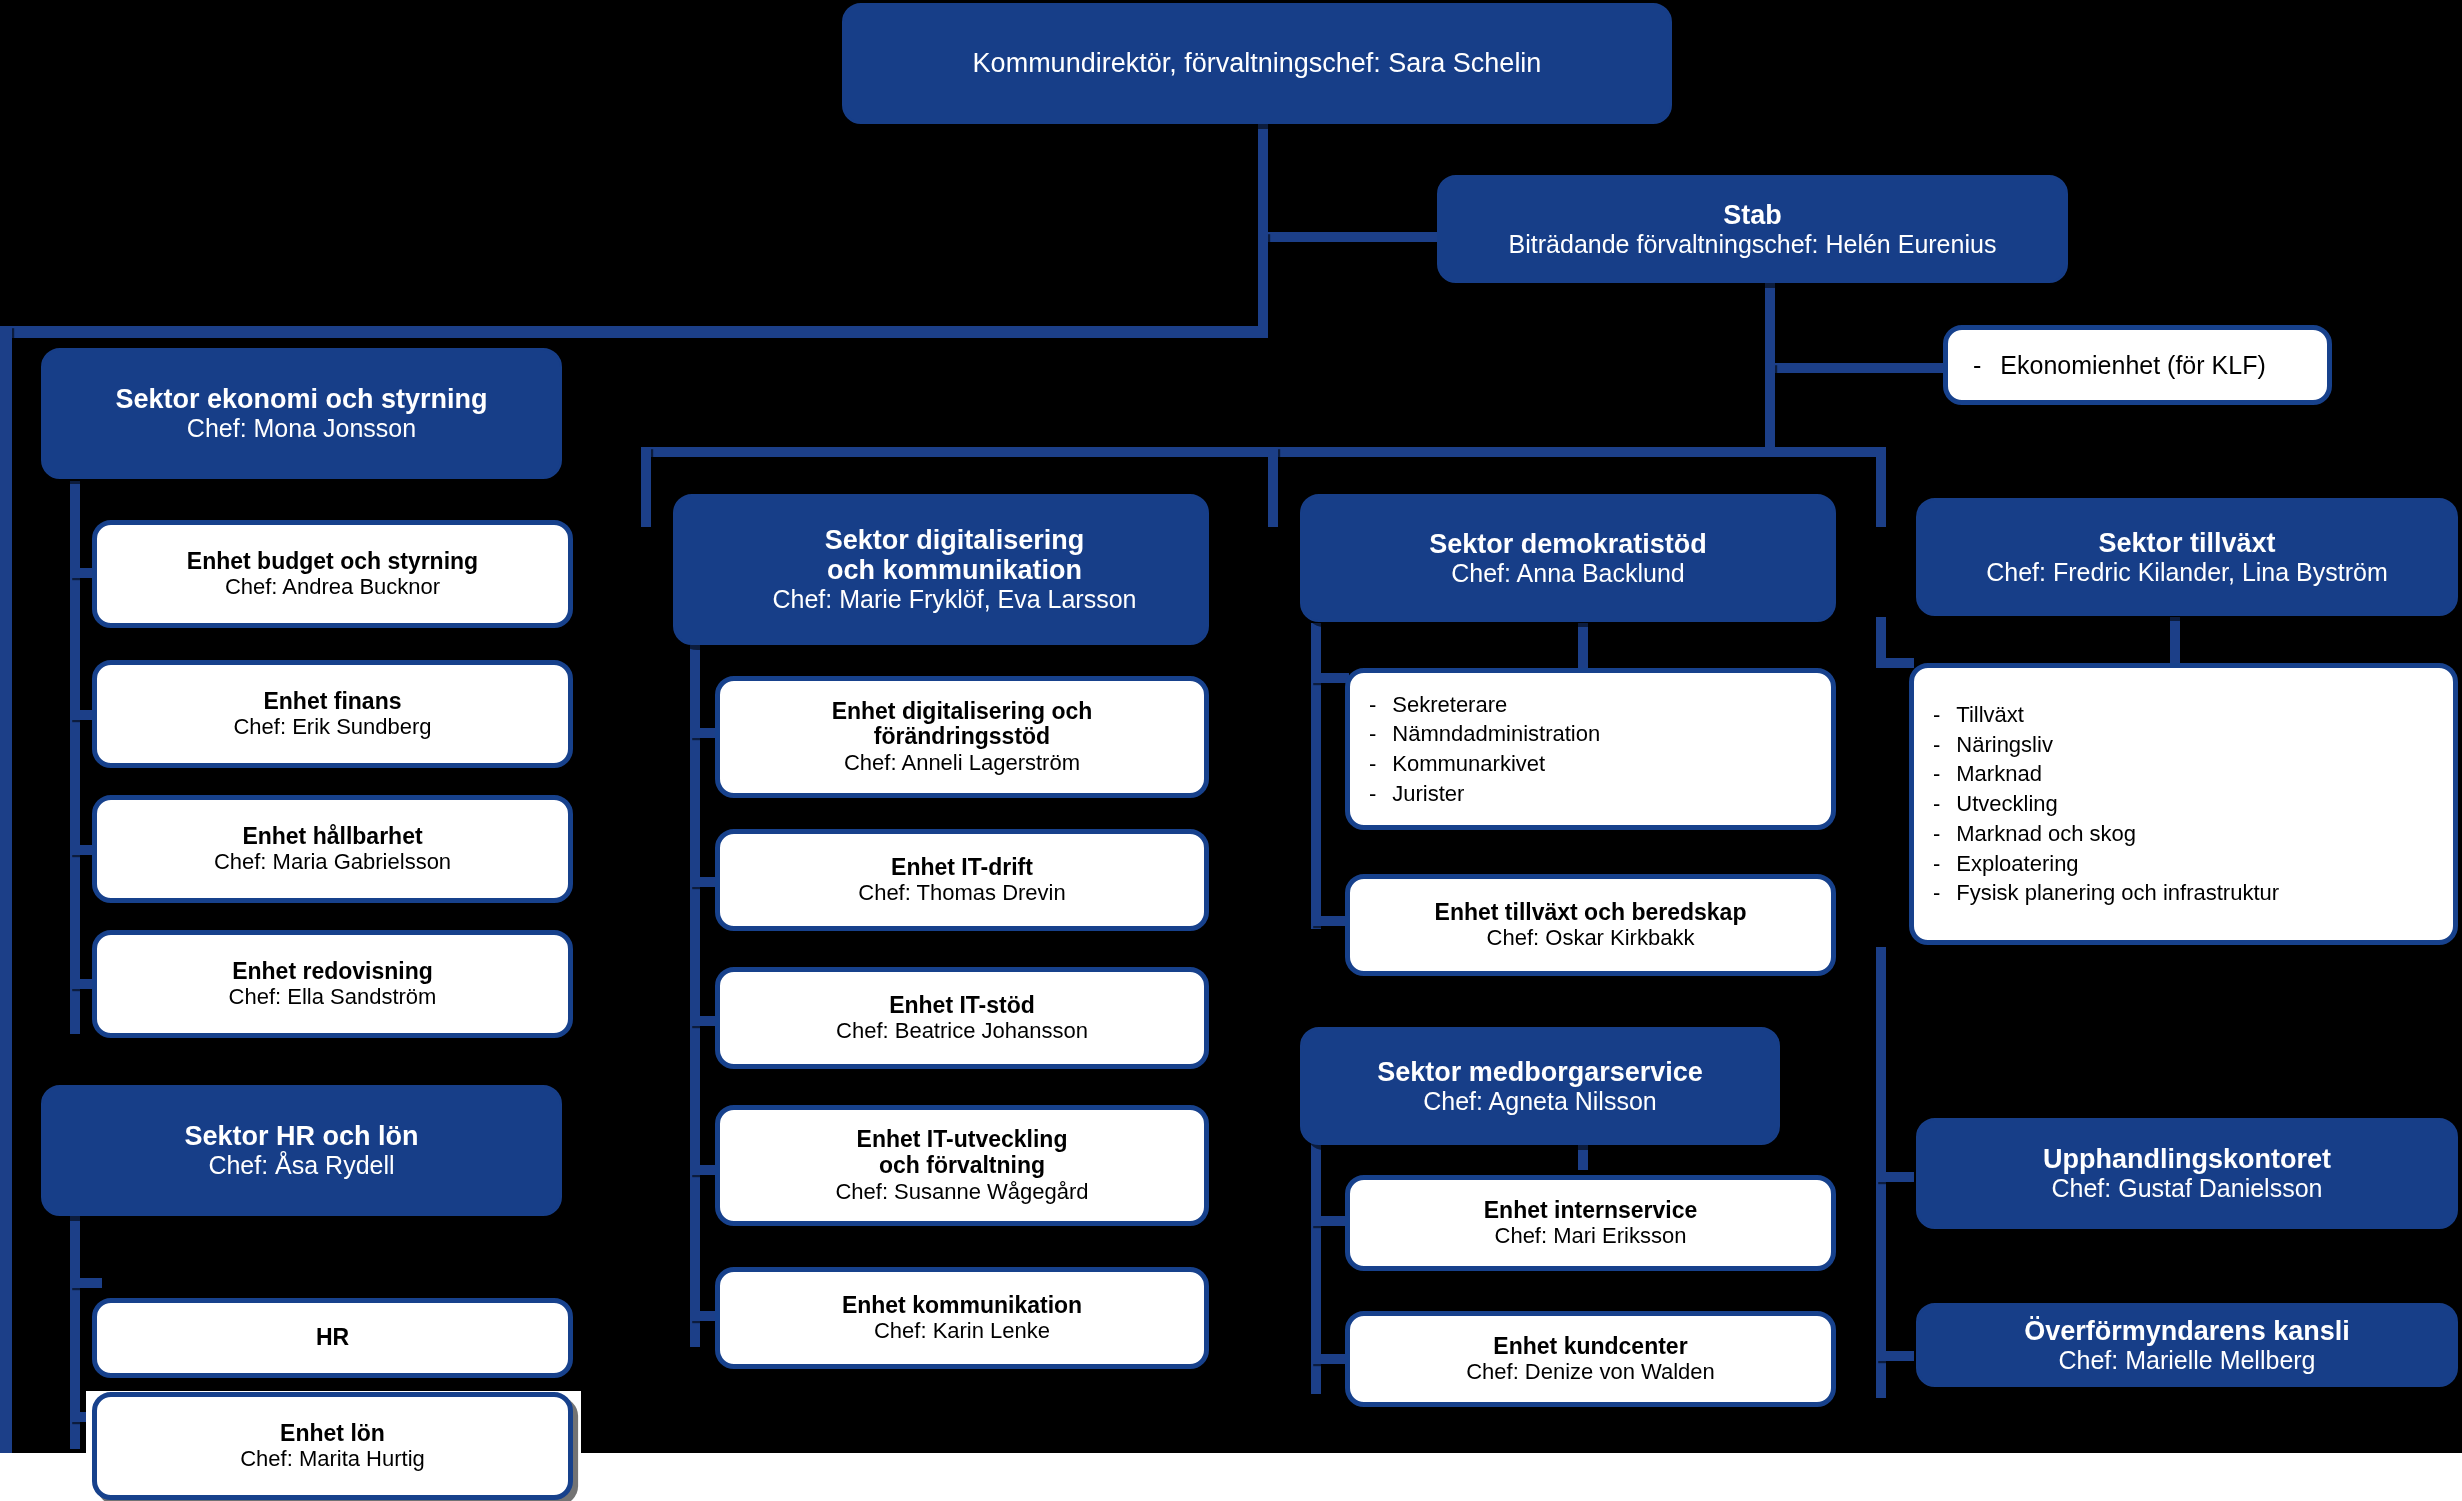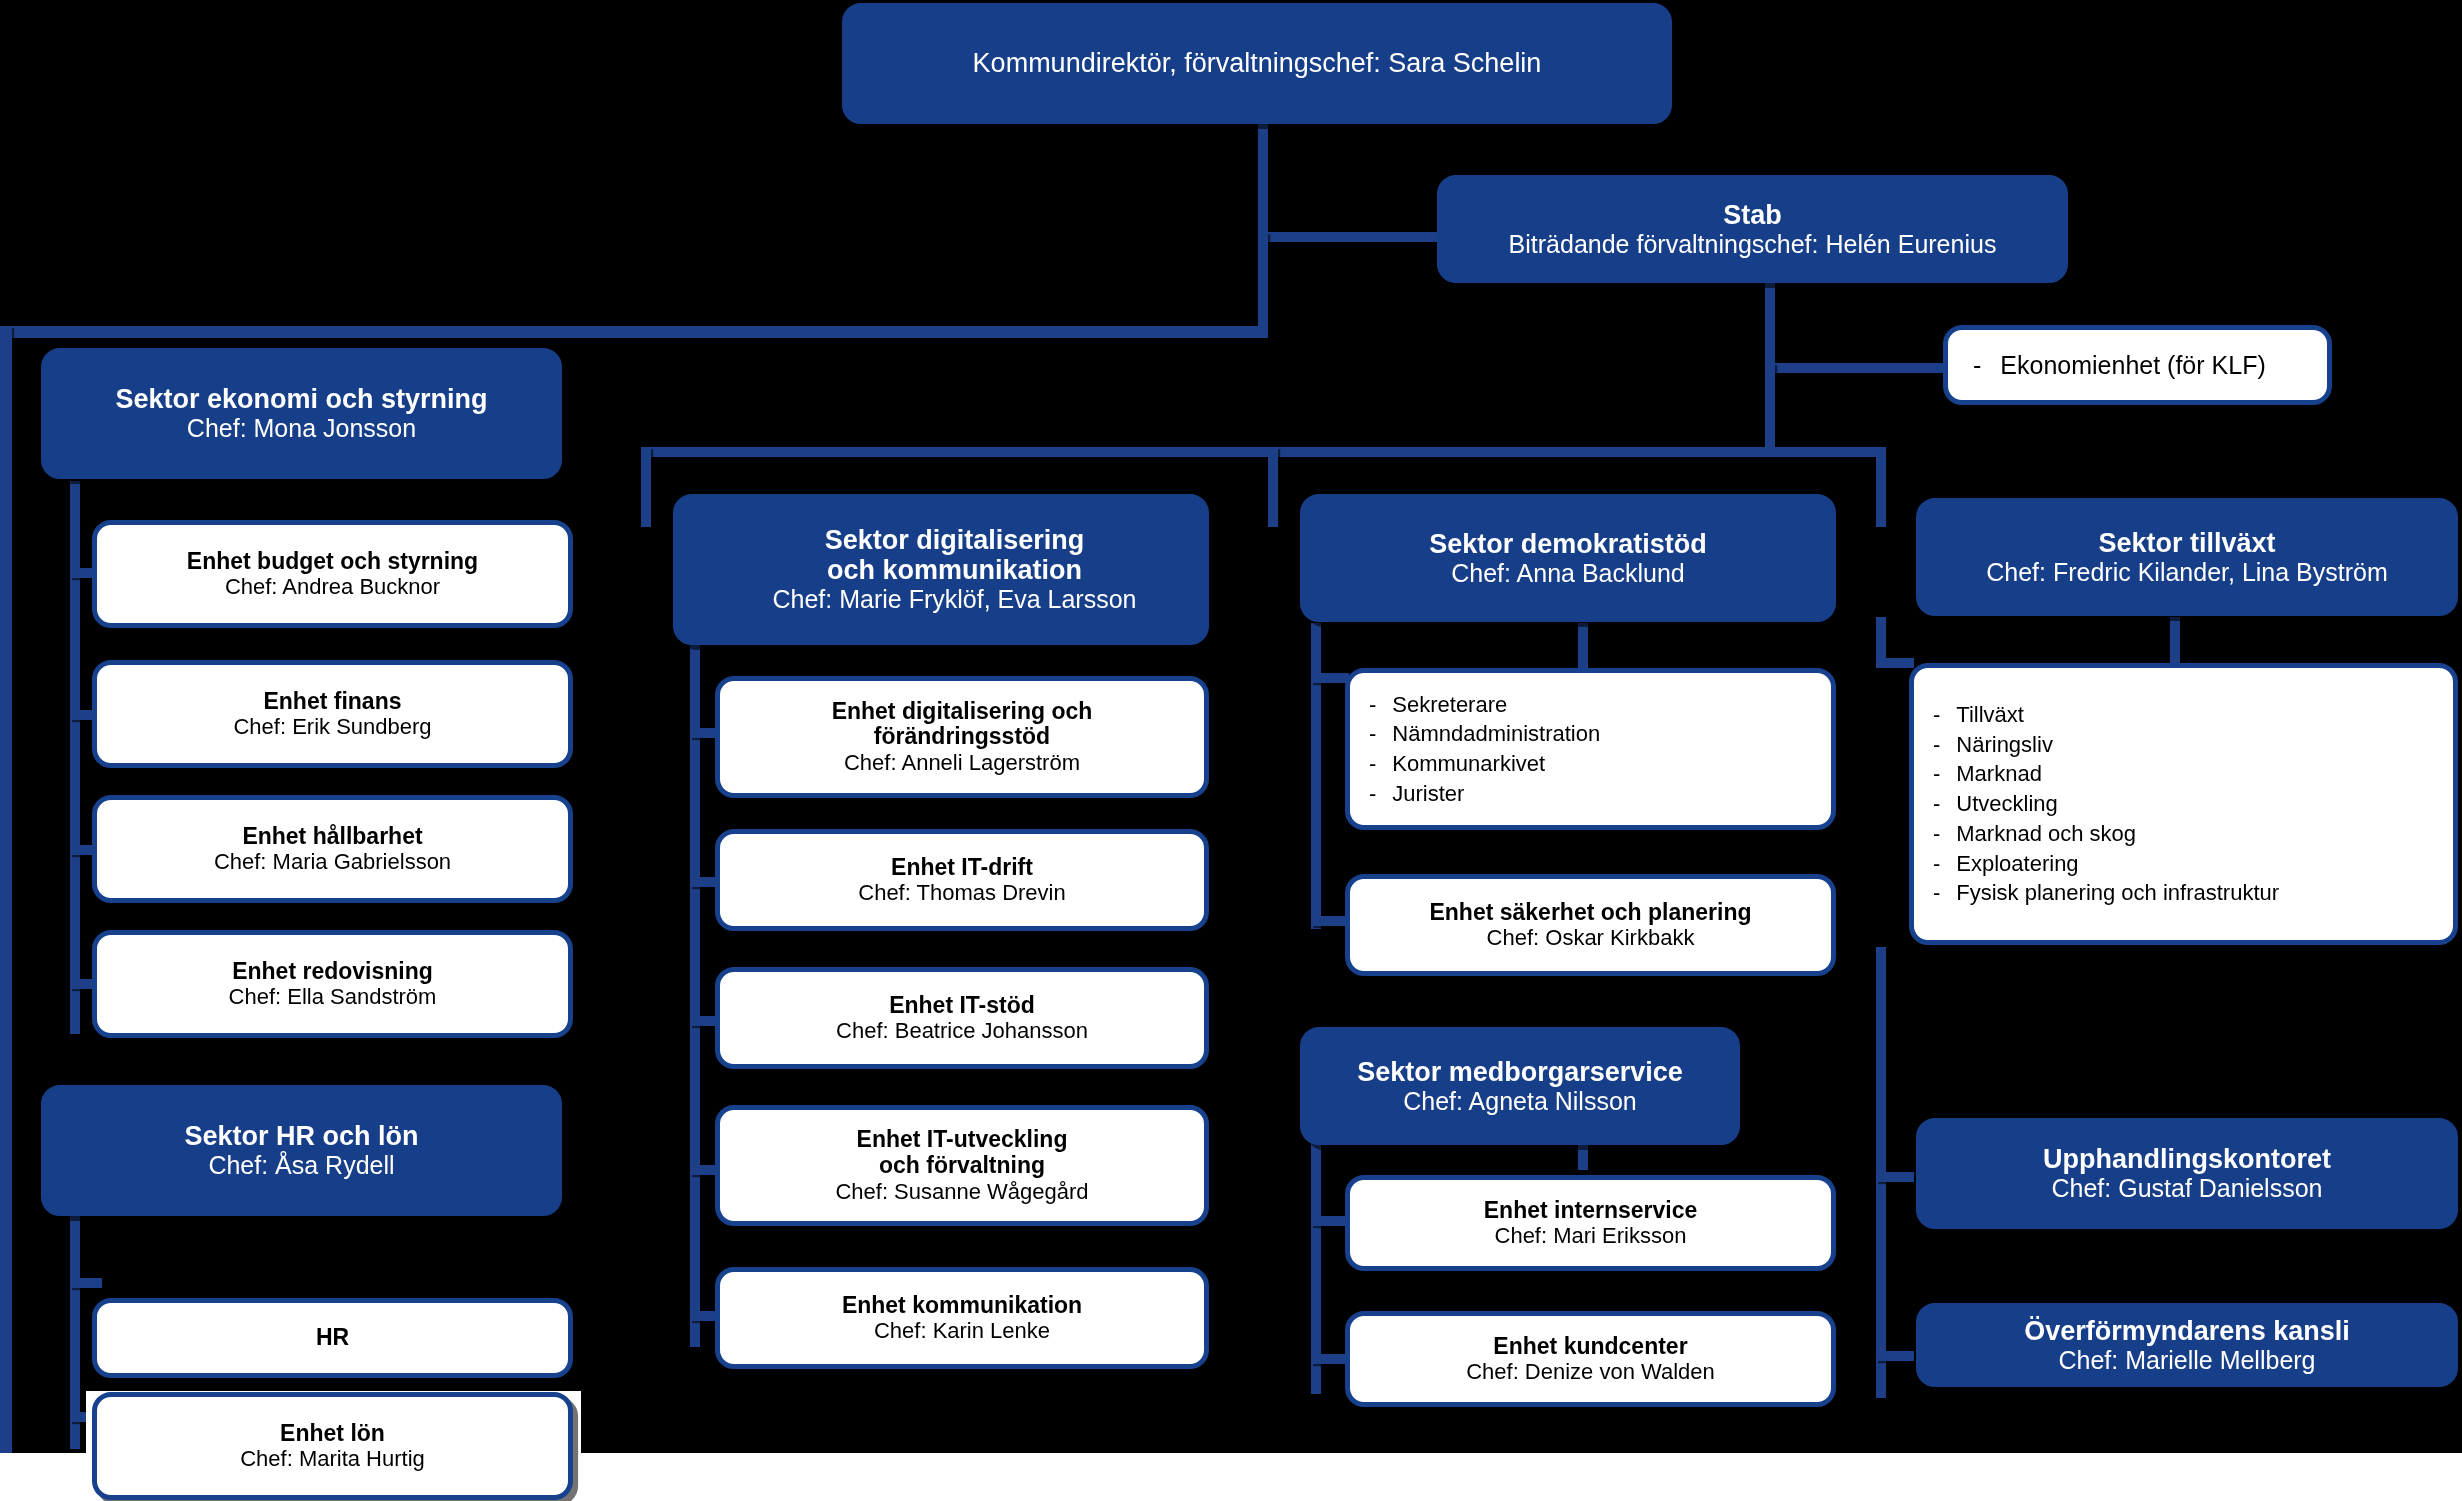--- a/index.html
+++ b/index.html
@@ -197,25 +197,25 @@
         <span>Kommunarkivet</span>
       </li>
       <li>
         <span class="dash">-</span>
         <span>Jurister</span>
       </li>
     </ul>
   </div>
 
   <div class="bx white s-unit" style="left:1345px;top:874px;width:491px;height:102px;">
-    <div class="t1">Enhet säkerhet och planering</div>
+    <div class="t1">Enhet tillväxt och beredskap</div>
     <div class="t2">Chef: Oskar Kirkbakk</div>
   </div>
 
-  <div class="bx blue s-sector" style="left:1300px;top:1027px;width:440px;height:118px;">
+  <div class="bx blue s-sector" style="left:1300px;top:1027px;width:480px;height:118px;">
     <div class="t1">Sektor medborgarservice</div>
     <div class="t2">Chef: Agneta Nilsson</div>
   </div>
   <div class="bx white s-unit" style="left:1345px;top:1175px;width:491px;height:96px;">
     <div class="t1">Enhet internservice</div>
     <div class="t2">Chef: Mari Eriksson</div>
   </div>
   <div class="bx white s-unit" style="left:1345px;top:1311px;width:491px;height:96px;">
     <div class="t1">Enhet kundcenter</div>
     <div class="t2">Chef: Denize von Walden</div>

